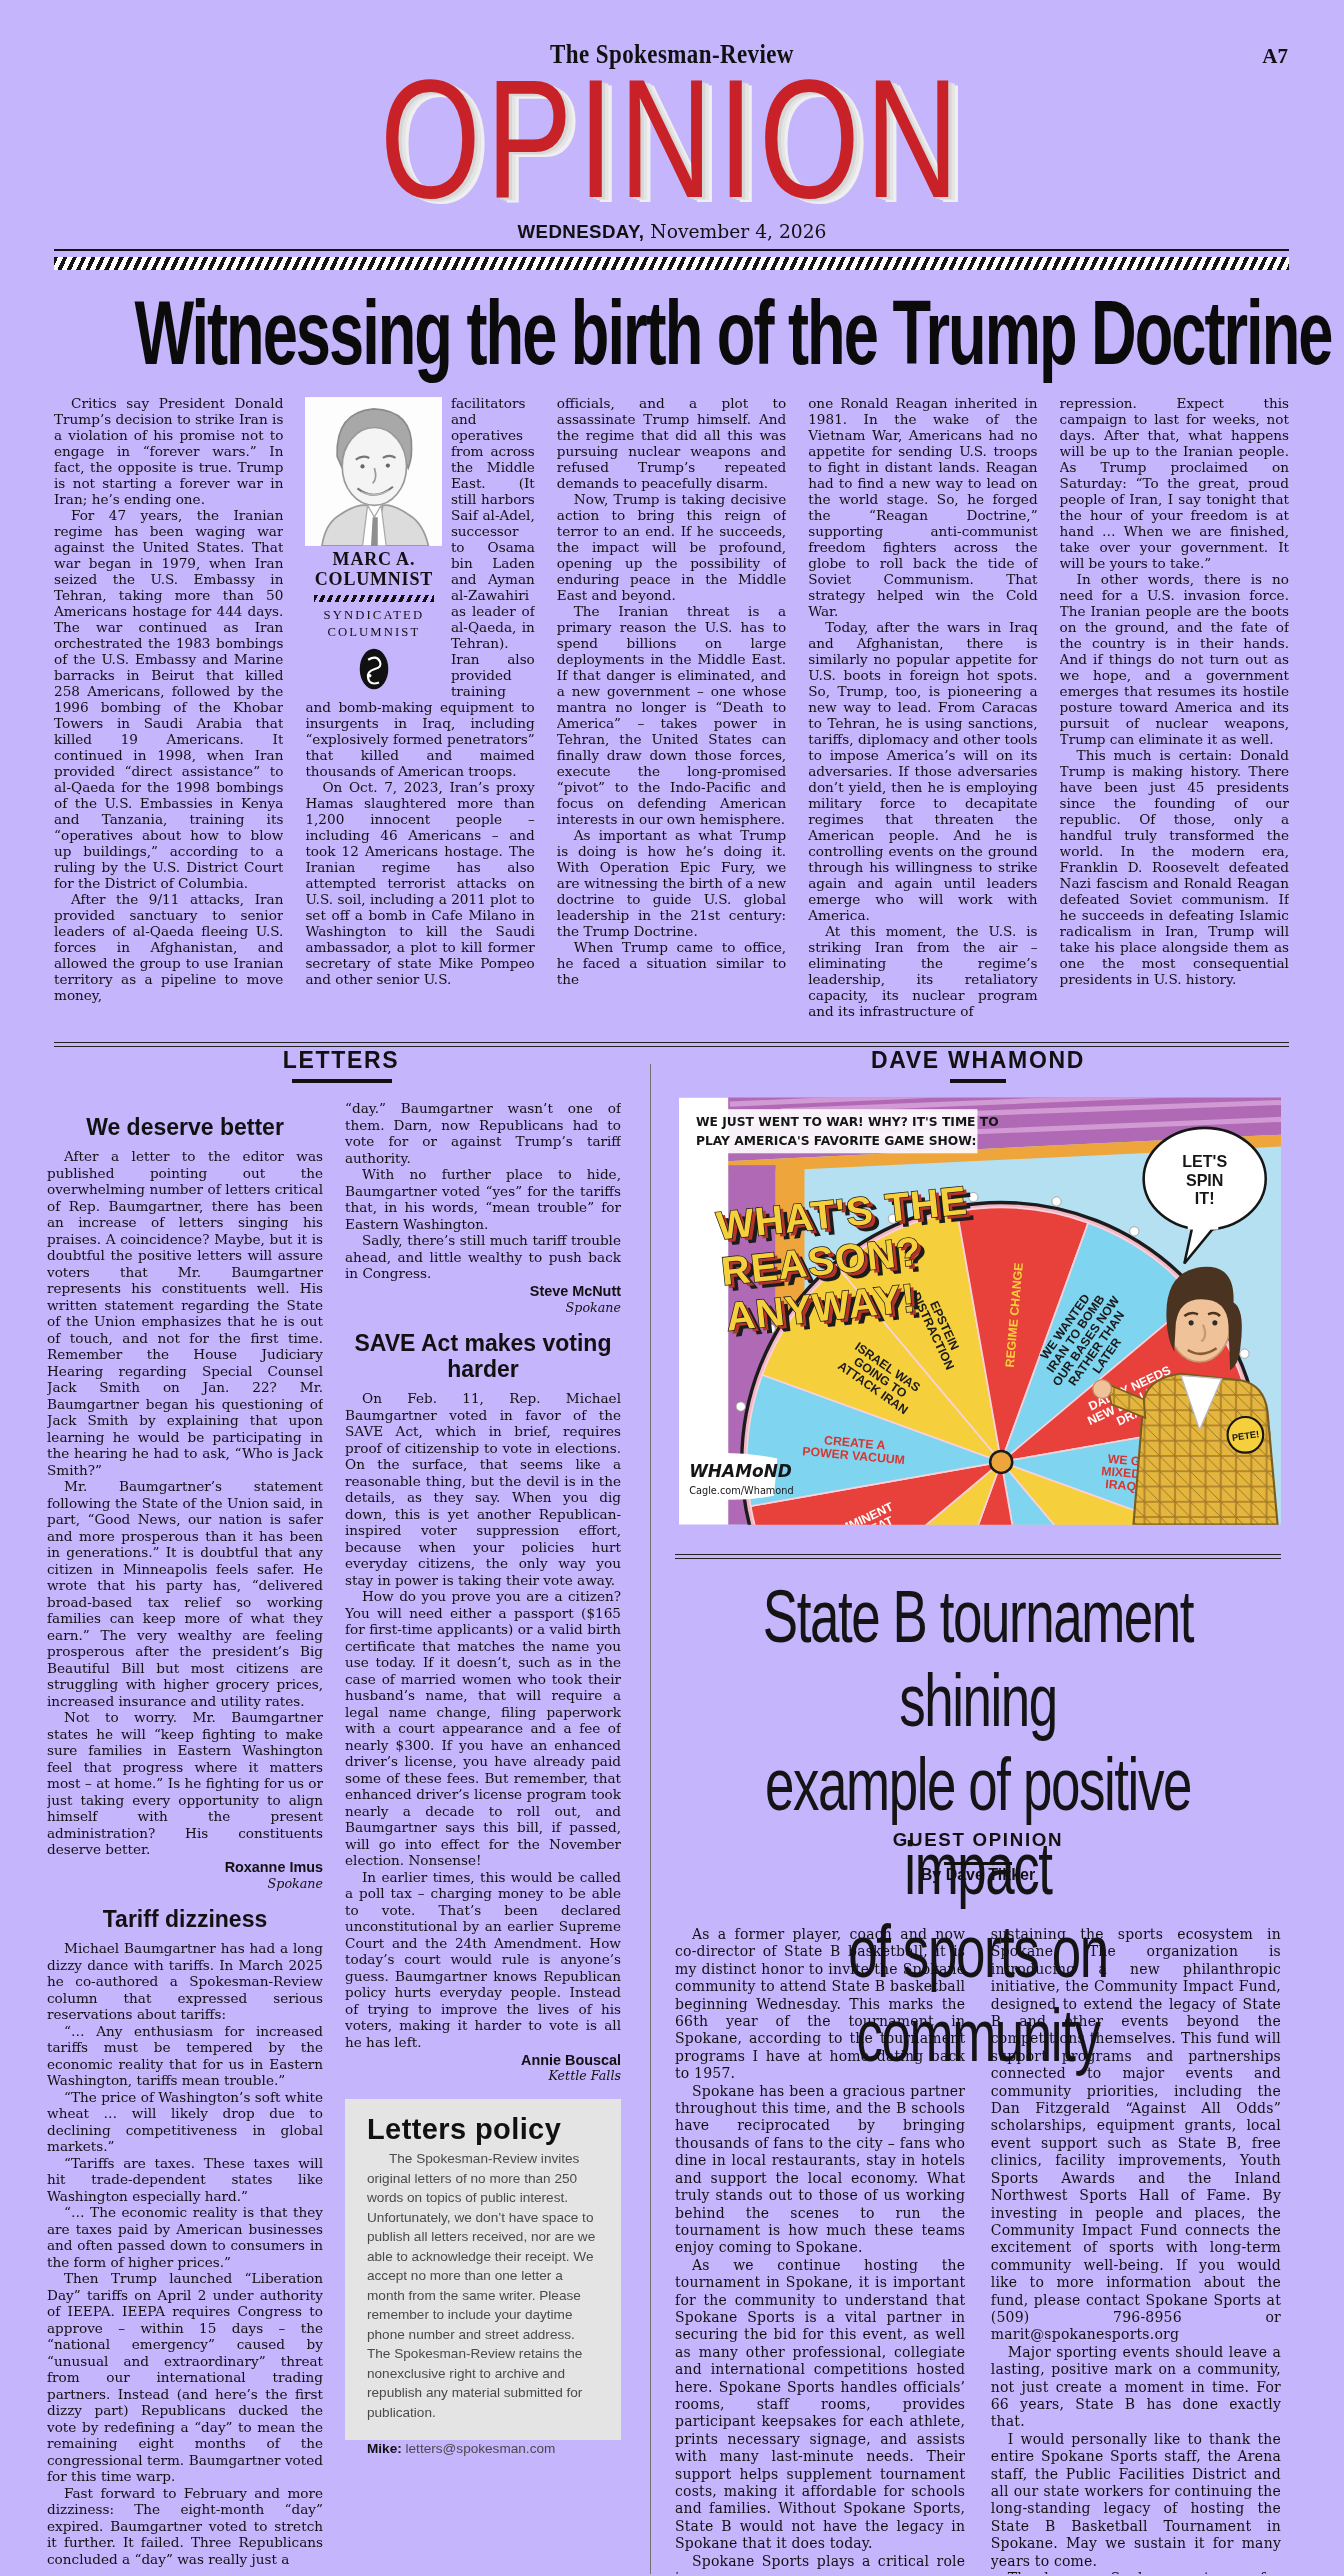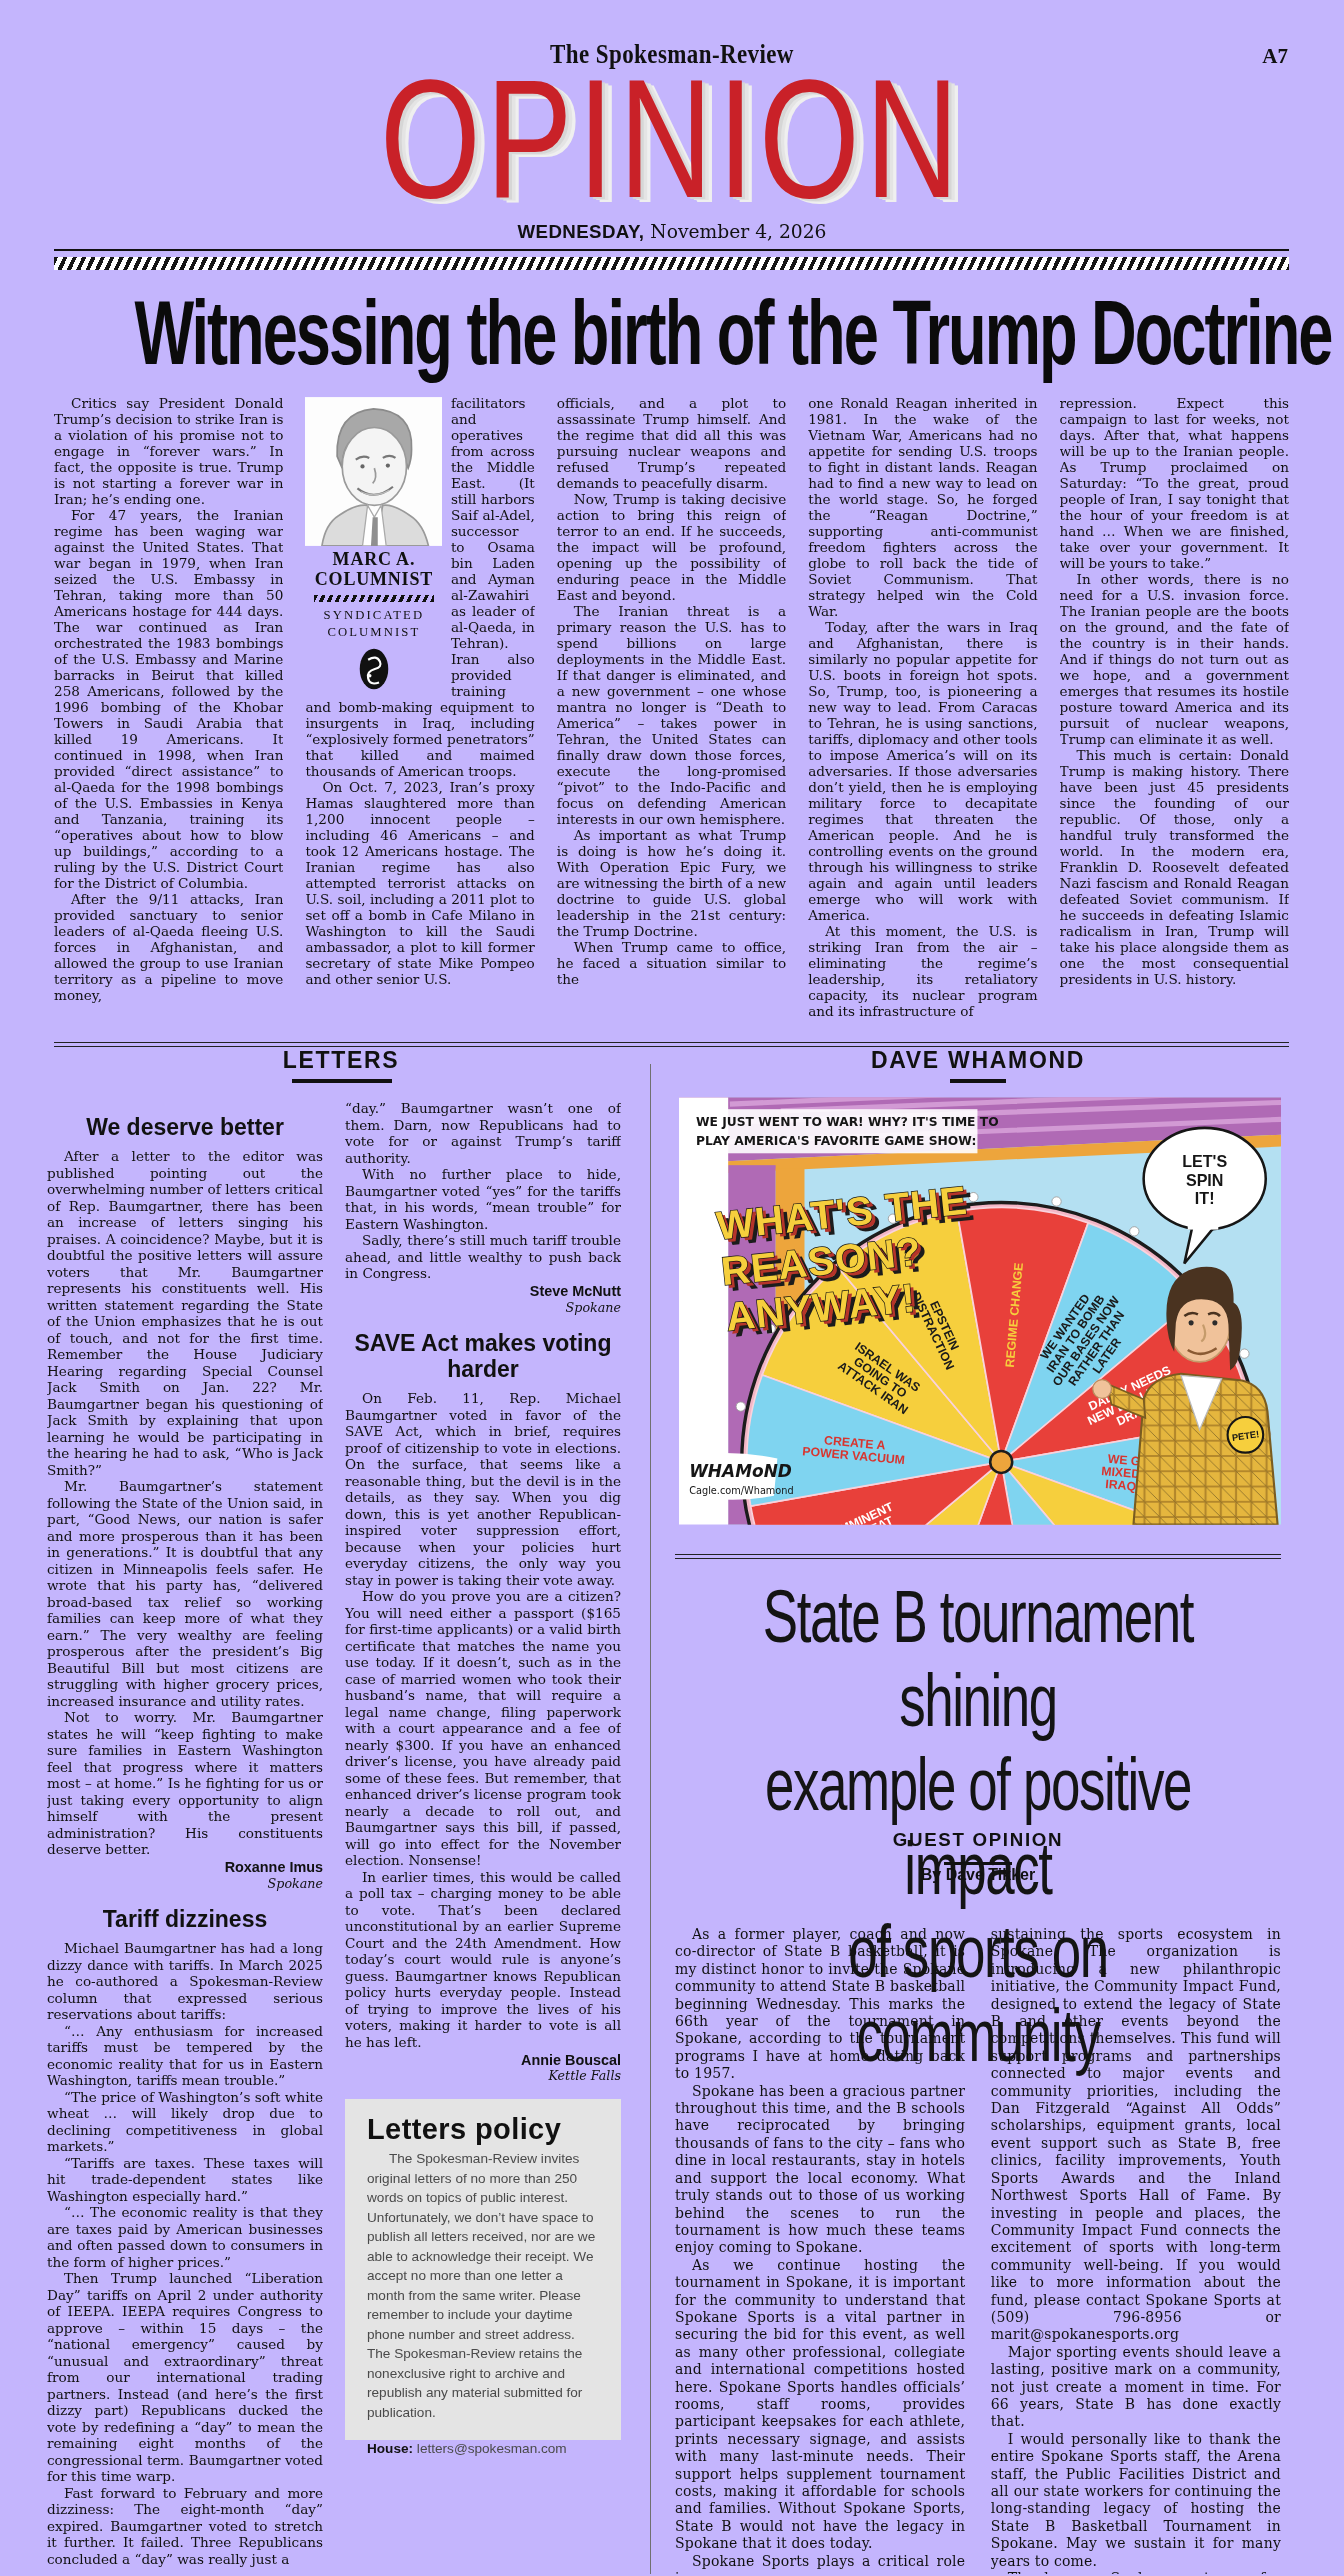--- a/index.html
+++ b/index.html
@@ -197,21 +197,21 @@
           <p class="bp">On Feb. 11, Rep. Michael Baumgartner voted in favor of the SAVE Act, which in brief, requires proof of citizenship to vote in elections. On the surface, that seems like a reasonable thing, but the devil is in the details, as they say. When you dig down, this is yet another Republican-inspired voter suppression effort, because when your policies hurt everyday citizens, the only way you stay in power is taking their vote away.</p>
           <p class="bp">How do you prove you are a citizen? You will need either a passport ($165 for first-time applicants) or a valid birth certificate that matches the name you use today. If it doesn’t, such as in the case of married women who took their husband’s name, that will require a legal name change, filing paperwork with a court appearance and a fee of nearly $300. If you have an enhanced driver’s license, you have already paid some of these fees. But remember, that enhanced driver’s license program took nearly a decade to roll out, and Baumgartner says this bill, if passed, will go into effect for the November election. Nonsense!</p>
           <p class="bp">In earlier times, this would be called a poll tax – charging money to be able to vote. That’s been declared unconstitutional by an earlier Supreme Court and the 24th Amendment. How today’s court would rule is anyone’s guess. Baumgartner knows Republican policy hurts everyday people. Instead of trying to improve the lives of his voters, making it harder to vote is all he has left.</p>
           <div class="sig-name">Annie Bouscal</div>
           <div class="sig-city">Kettle Falls</div>
         </div>
       <div class="policy">
         <div class="policy-title">Letters policy</div>
         <div class="policy-body">The Spokesman-Review invites original letters of no more than 250 words on topics of public interest. Unfortunately, we don’t have space to publish all letters received, nor are we able to acknowledge their receipt. We accept no more than one letter a month from the same writer. Please remember to include your daytime phone number and street address. The Spokesman-Review retains the nonexclusive right to archive and republish any material submitted for publication.</div>
         <div class="policy-email">
-          <b>House:</b>
+          <b>Mike:</b>
           <span>letters@spokesman.com</span>
         </div>
       </div>
     </div>
   </div>
 
   <div class="abs cartoon">
     <svg width="602" height="428" viewBox="0 0 710 504">
       <defs>
         <pattern id="plaid" width="18" height="18" patternUnits="userSpaceOnUse">

